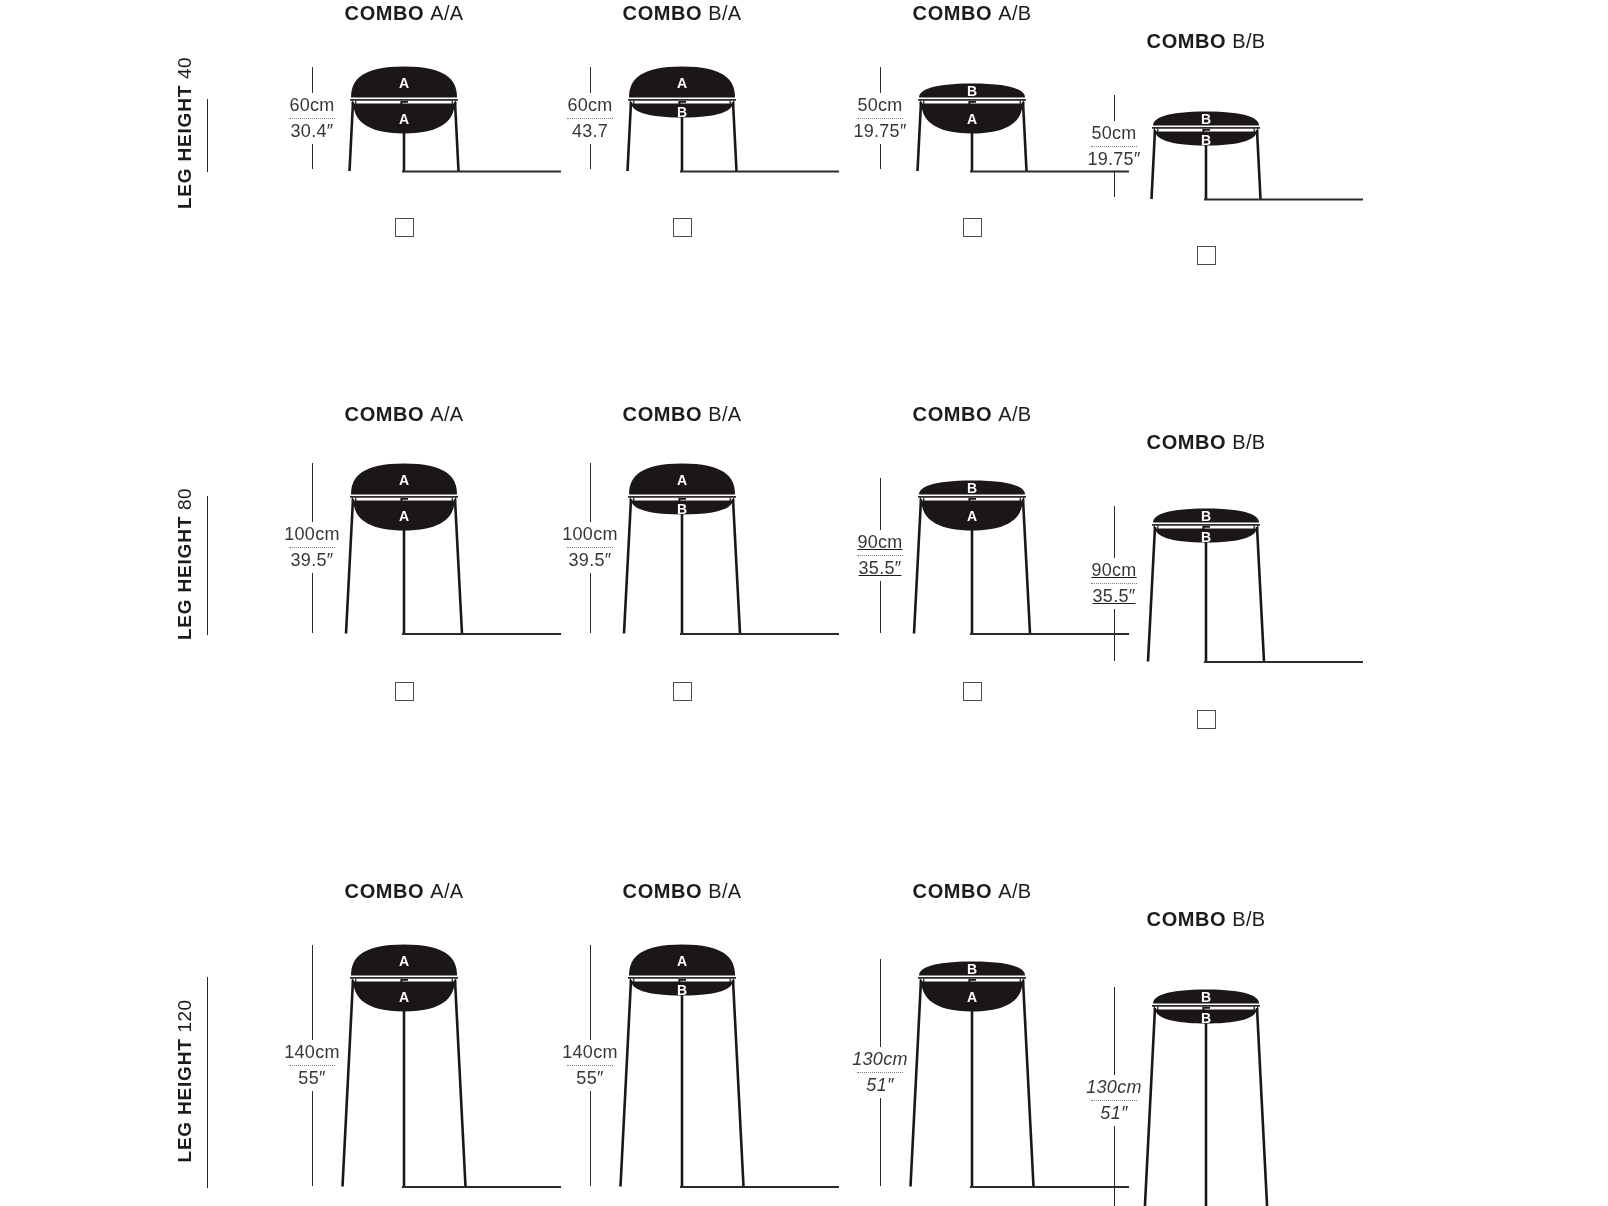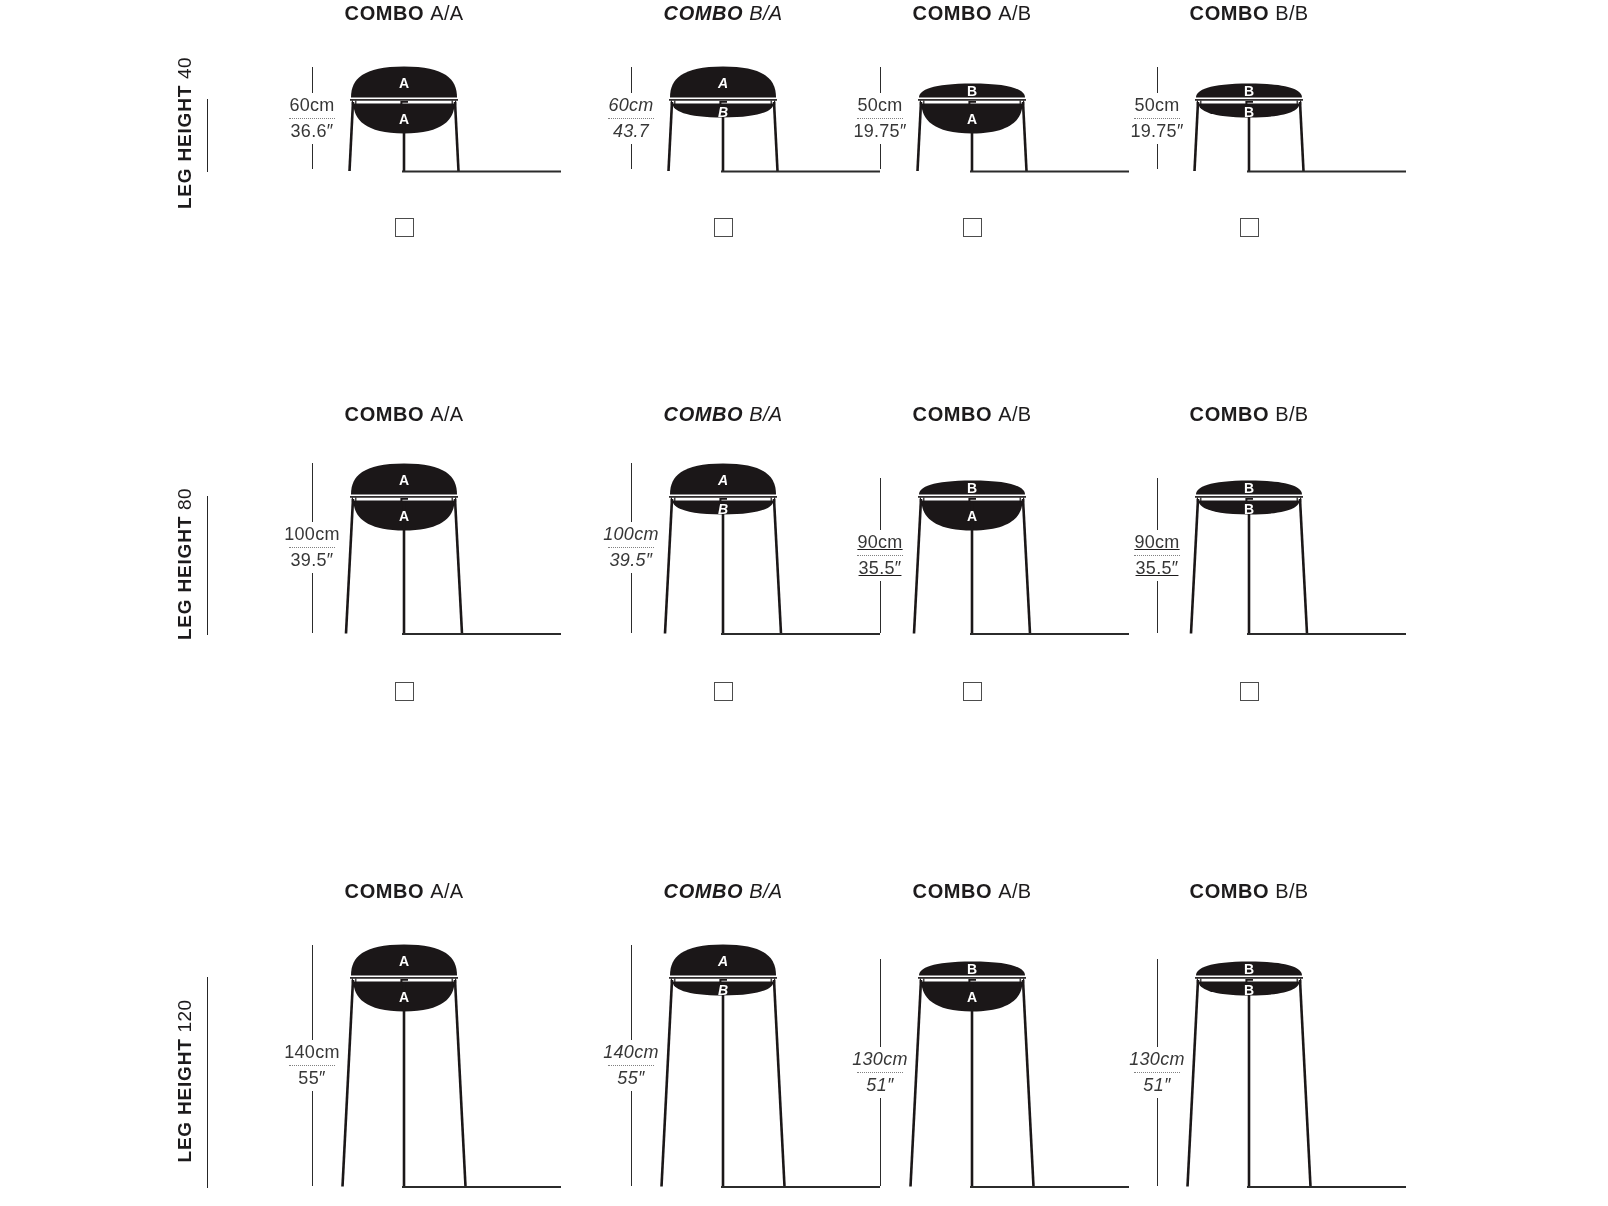--- a/index.html
+++ b/index.html
@@ -18,21 +18,21 @@
     font-size:19px;letter-spacing:.4px;color:var(--ink);}
   .leg-label .lb{font-weight:800;letter-spacing:.8px;}
   .leg-label .lv{font-weight:400;margin-left:6px;}
   .ll0{top:133px;} .ll1{top:564px;} .ll2{top:1081px;}
   .leg-line{position:absolute;left:207px;width:0;border-left:1.4px solid #262626;}
   .gl0{top:98.5px;height:73px;} .gl1{top:495.5px;height:139px;} .gl2{top:977px;height:211px;}
 
   
   .cell{position:absolute;width:280px;}
   .r0{top:0;height:262px;} .r1{top:401px;height:310px;} .r2{top:878px;height:328px;}
-  .c0{left:264px;} .c1{left:583px;font-style:italic;} .c2{left:832px;} .c3{left:1109px;}
+  .c0{left:264px;} .c1{left:542px;} .c2{left:832px;} .c3{left:1066px;margin-top:28px;}
 
   .title{position:absolute;top:2px;left:0;width:100%;text-align:center;
     font-size:20px;line-height:22px;color:var(--ink);letter-spacing:.3px;}
   .title .tb{font-weight:800;letter-spacing:.6px;}
   .title .tv{font-weight:400;margin-left:6px;}
 
   
   .dim{position:absolute;left:-2px;width:100px;display:flex;flex-direction:column;
        align-items:center;}
   .r0 .dim{top:67px;height:102px;}
@@ -64,21 +64,21 @@
   <div class="leg-label ll2"><span class="lb">LEG HEIGHT</span><span class="lv">120</span></div>
   <div class="leg-line gl2"></div>
 
   <div class="cell r0 c0 topA">
     <div class="title"><span class="tb">COMBO</span><span class="tv">A/A</span></div>
     <div class="dim">
         <div class="vseg"></div>
         <div class="dim-text">
           <div class="dim-cm">60cm</div>
           <div class="dim-sep"></div>
-          <div class="dim-in">36.6″</div>
+          <div class="dim-in">30.4″</div>
         </div>
         <div class="vseg"></div>
       </div>
     <svg class="figure" viewBox="-70 -40 240 114.5" width="240" height="114.5">
         <path d="M -53 -2.5 C -53 -21 -41 -33.5 0 -33.5 C 41 -33.5 53 -21 53 -2.5 Z" fill="#1b1718"></path>
         <path d="M -50.5 3.5 C -50.5 19 -39 33.5 0 33.5 C 39 33.5 50.5 19 50.5 3.5 Z" fill="#1b1718"></path>
         <rect x="-54" y="-0.9" width="108" height="1.6" fill="#1b1718"></rect>
         <rect x="-52.2" y="0.5" width="1.2" height="4.8" fill="#1b1718"></rect>
         <rect x="-48.800000000000004" y="0.5" width="1.2" height="4.8" fill="#1b1718"></rect>
         <rect x="47.6" y="0.5" width="1.2" height="4.8" fill="#1b1718"></rect>

